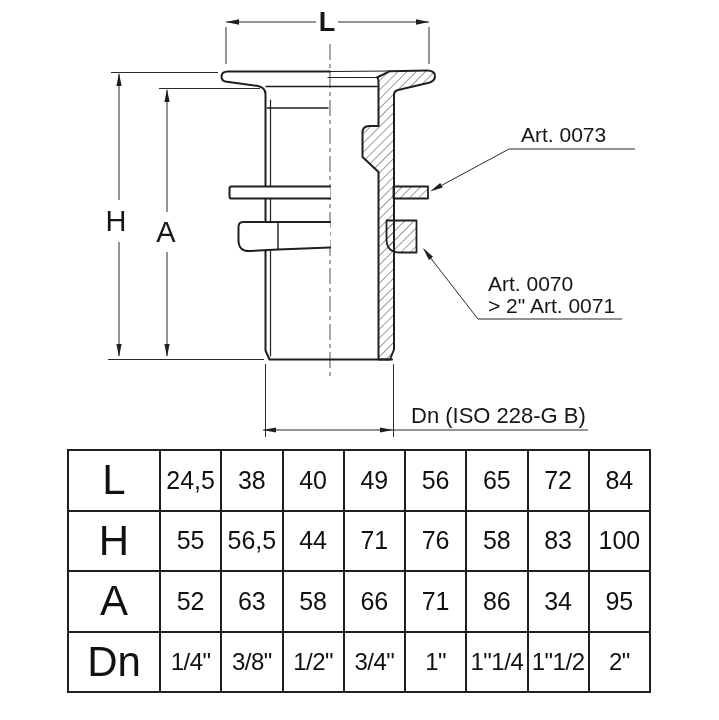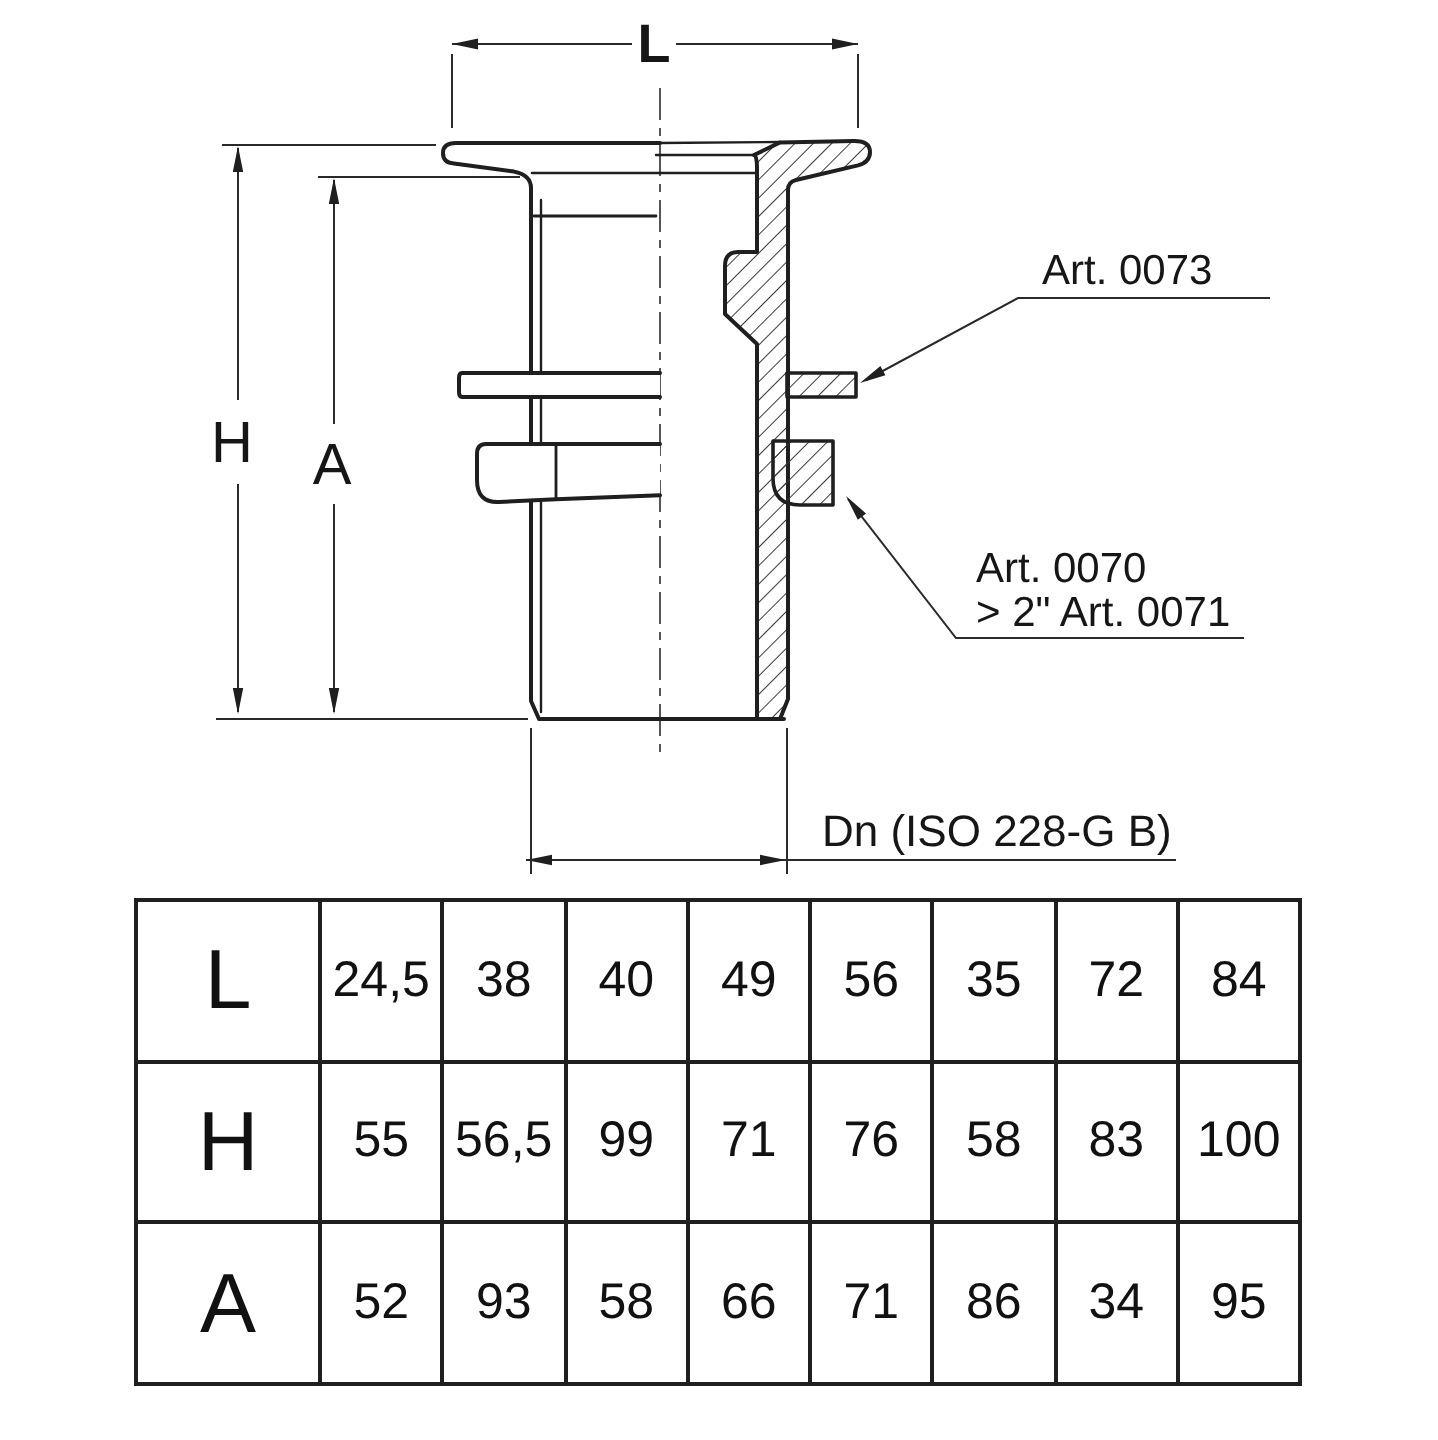--- a/index.html
+++ b/index.html
@@ -137,41 +137,52 @@
         <col>
     </colgroup>
     <tbody>
       <tr>
         <td class="rowhead">L</td>
         <td class="val">24,5</td>
         <td class="val">38</td>
         <td class="val">40</td>
         <td class="val">49</td>
         <td class="val">56</td>
-        <td class="val">35</td>
+        <td class="val">65</td>
         <td class="val">72</td>
         <td class="val">84</td>
       </tr>
       <tr>
         <td class="rowhead">H</td>
         <td class="val">55</td>
         <td class="val">56,5</td>
-        <td class="val">99</td>
+        <td class="val">44</td>
         <td class="val">71</td>
         <td class="val">76</td>
         <td class="val">58</td>
         <td class="val">83</td>
         <td class="val">100</td>
       </tr>
       <tr>
         <td class="rowhead">A</td>
         <td class="val">52</td>
-        <td class="val">93</td>
+        <td class="val">63</td>
         <td class="val">58</td>
         <td class="val">66</td>
         <td class="val">71</td>
         <td class="val">86</td>
         <td class="val">34</td>
         <td class="val">95</td>
       </tr>
+      <tr class="dn-row">
+        <td class="rowhead">Dn</td>
+        <td class="val">1/4"</td>
+        <td class="val">3/8"</td>
+        <td class="val">1/2"</td>
+        <td class="val">3/4"</td>
+        <td class="val">1"</td>
+        <td class="val">1"1/4</td>
+        <td class="val">1"1/2</td>
+        <td class="val">2"</td>
+      </tr>
     </tbody>
   </table>
 </div>
 
 </body></html>

